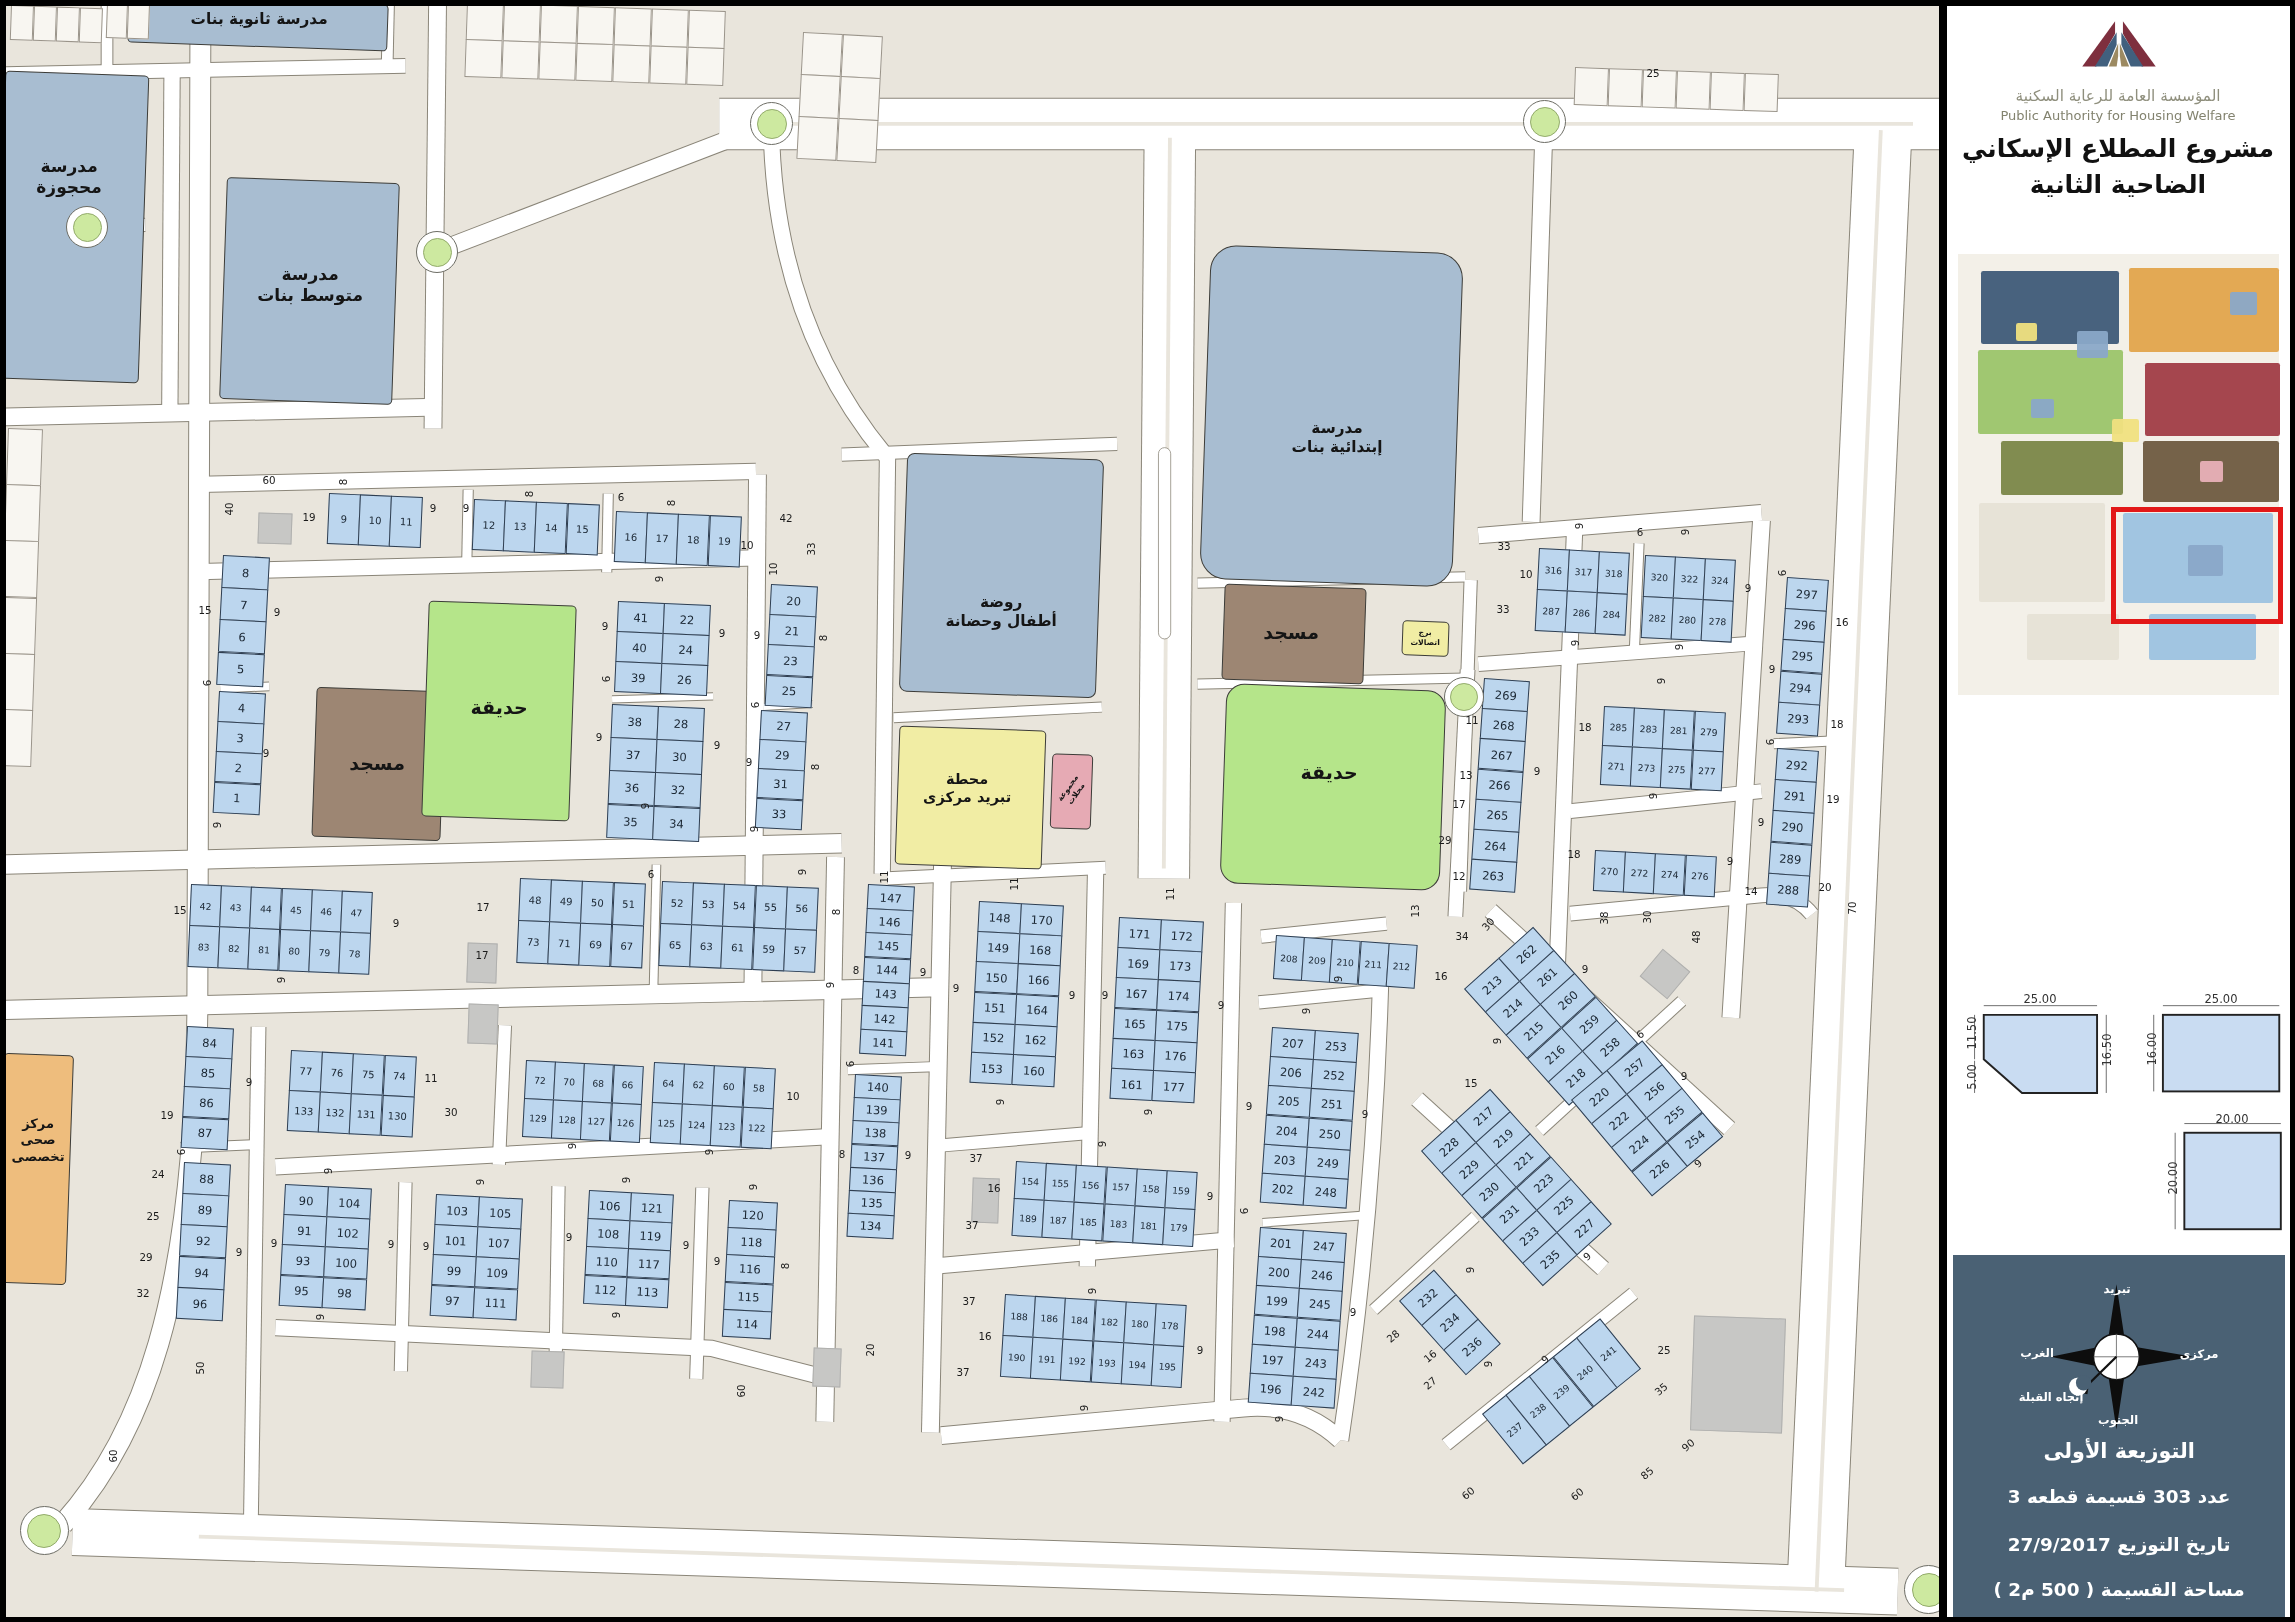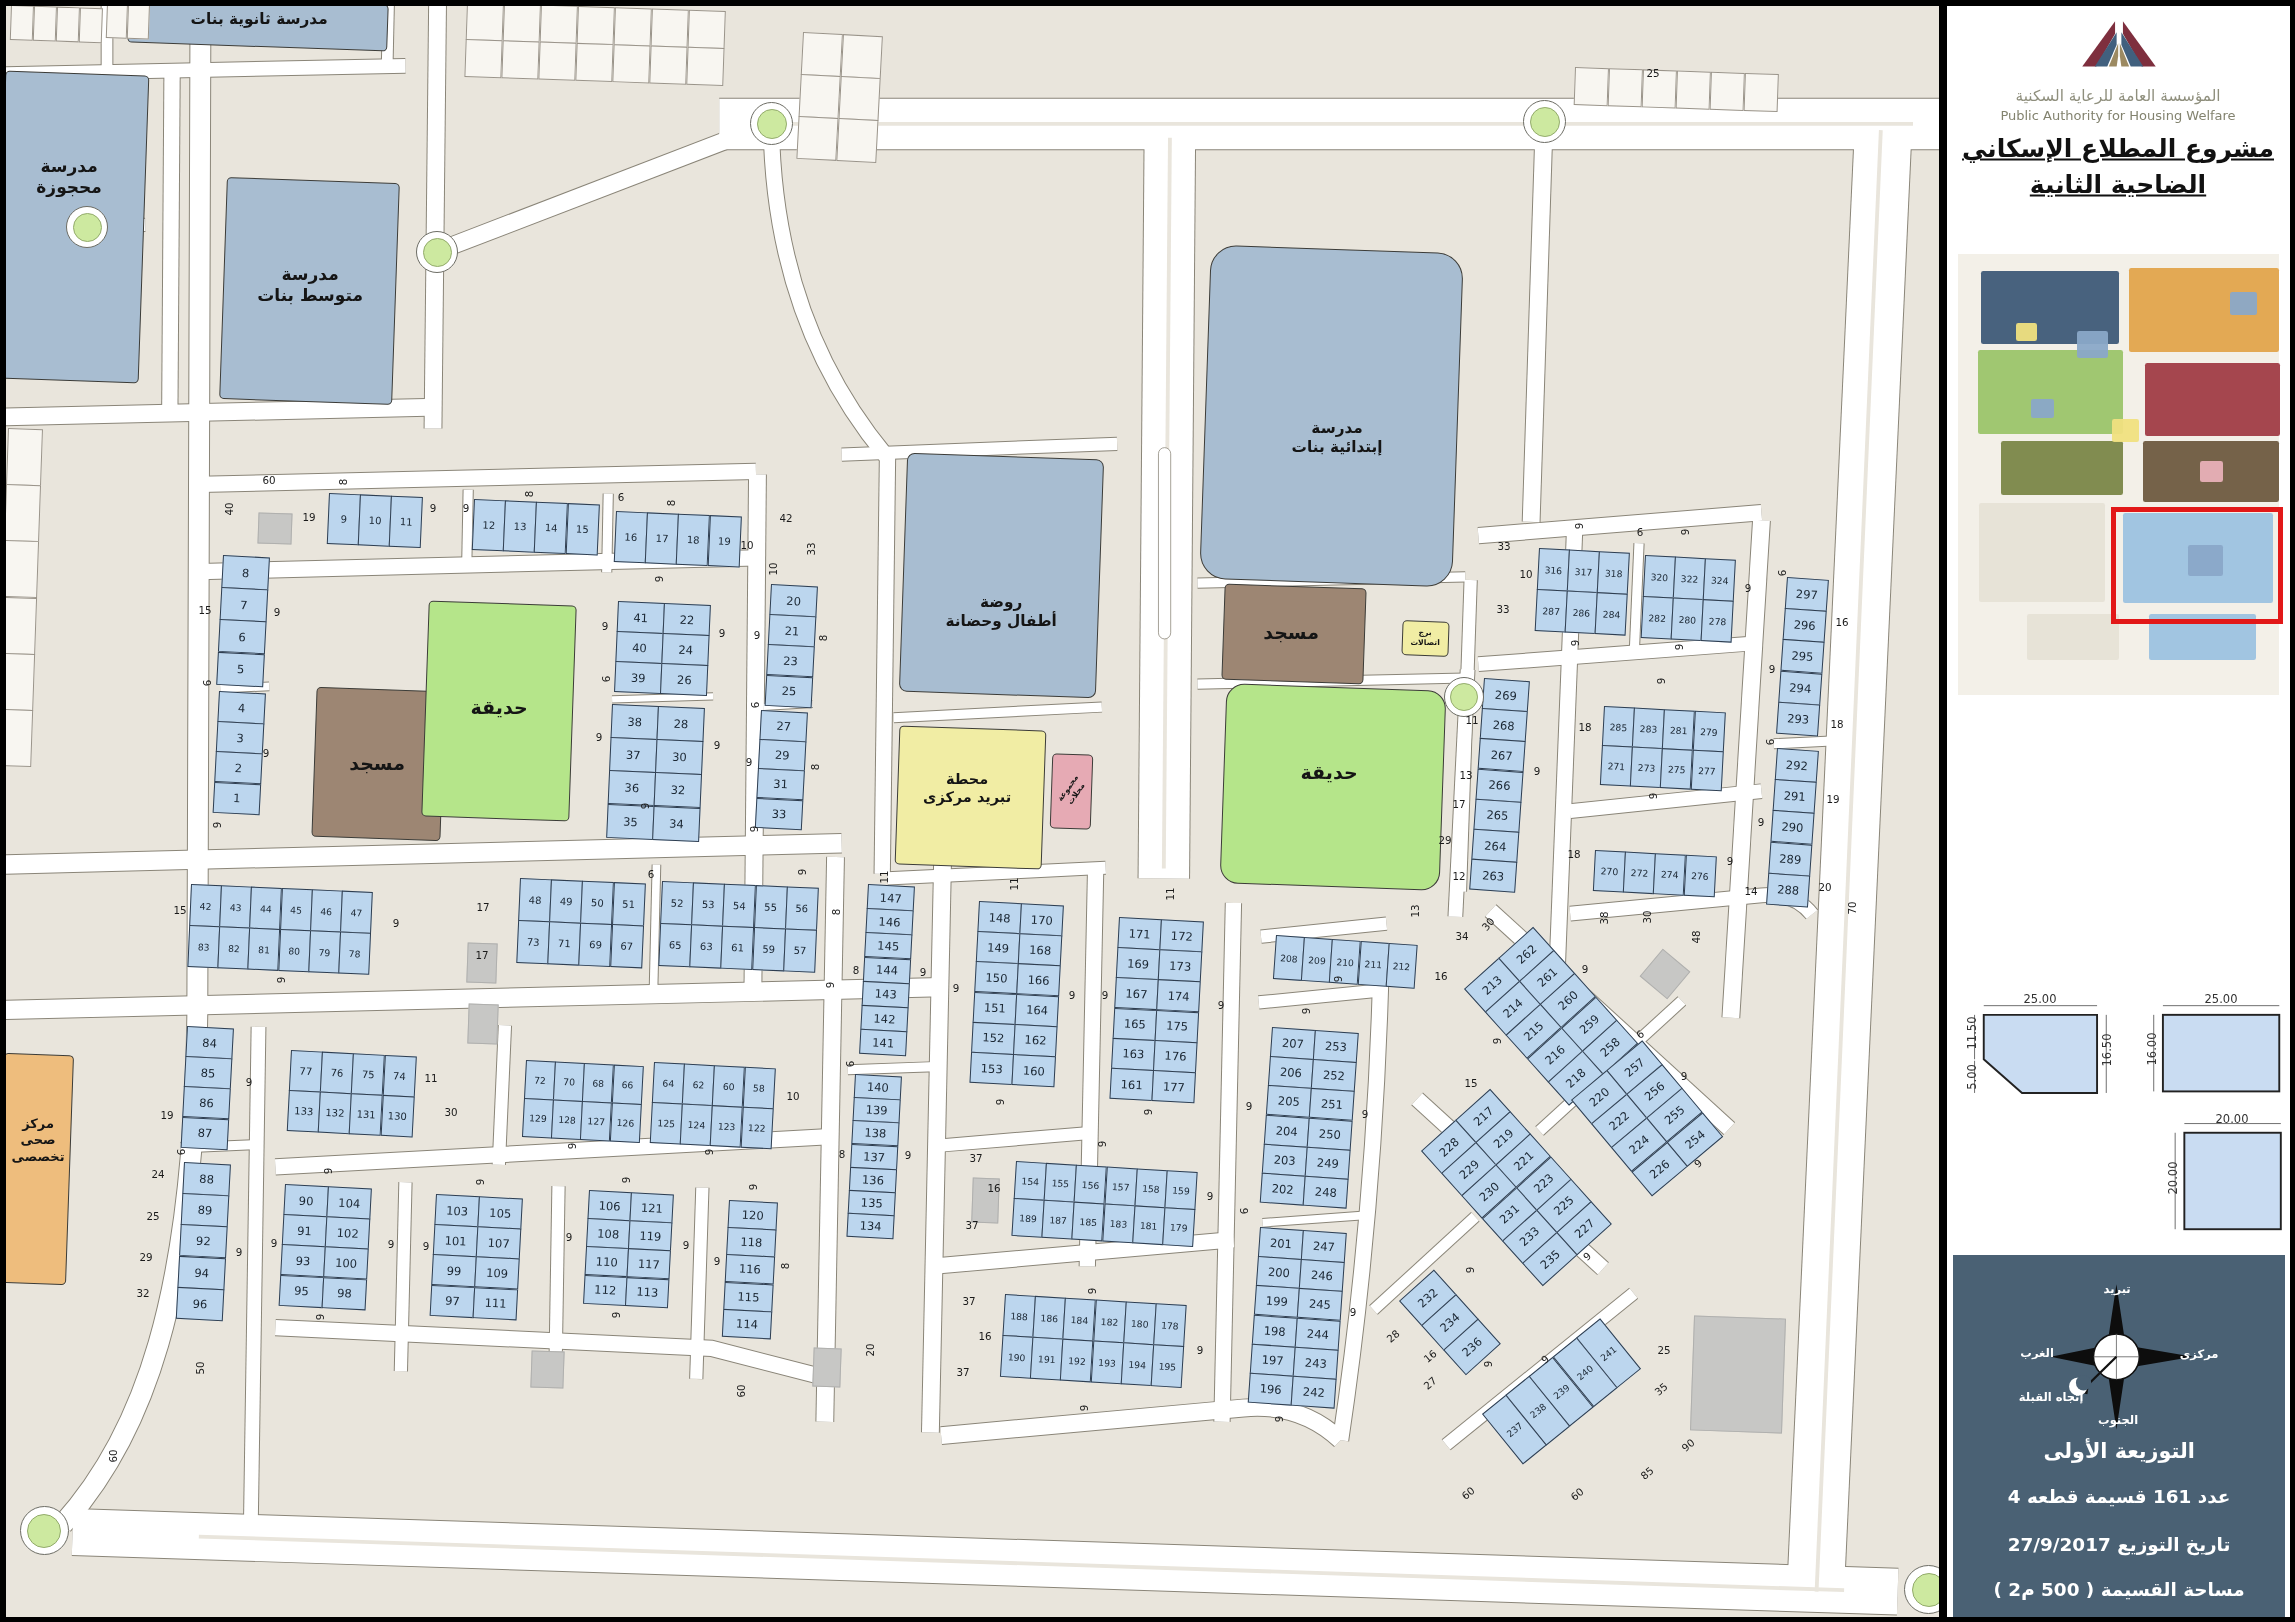--- a/index.html
+++ b/index.html
@@ -21,21 +21,21 @@
   .wcell{box-sizing:border-box;border:0.8px solid #9a948a;background:#f8f6f1;}
   .sub{position:absolute;background:#c7c7c5;border:0.8px solid #b0b0ae;}
   .rab{position:absolute;border-radius:50%;background:#fff;border:1.1px solid #6d6d65;
        display:flex;align-items:center;justify-content:center;}
   .rab i{display:block;border-radius:50%;background:#cde9a0;border:0.8px solid #93ab6c;width:68%;height:68%;}
   #panel{position:absolute;left:1947px;top:6.1px;width:343px;height:1611px;background:#fff;}
   #panel>*{position:absolute;}
   .p-abs{position:absolute;transform:translate(-50%,-50%);text-align:center;white-space:nowrap;}
   .org-ar{font-size:15.3px;color:#8f8f7d;letter-spacing:0.8px;}
   .org-en{font-size:13px;color:#83836f;}
-  .ptitle{font-size:25px;font-weight:bold;color:#111;direction:rtl;text-decoration:underline;}
+  .ptitle{font-size:25px;font-weight:bold;color:#111;direction:rtl;}
   #minimap{left:10.7px;top:248px;width:321px;height:441px;background:#f3f0e8;}
   #minimap .cl{position:absolute;opacity:.95;}
   #redframe{position:absolute;border:5.4px solid #e21818;}
   #infopanel{left:6.1px;top:1249px;width:332px;height:362px;background:#4a6174;}
   .info-line{position:absolute;width:100%;text-align:center;color:#fff;font-weight:bold;direction:rtl;}
   .cmp-label{position:absolute;transform:translate(-50%,-50%);color:#fff;font-weight:bold;font-size:11.5px;direction:rtl;}
   .diag-label{position:absolute;transform:translate(-50%,-50%);font-size:11.5px;color:#333;}
 </style>
 </head>
 <body>
@@ -1248,19 +1248,19 @@
         <polygon points="86,150 98,140 96,152" fill="#111"></polygon>
         <circle cx="84" cy="142" r="12" fill="#fff"></circle>
         <circle cx="91" cy="137" r="10" fill="#4a6174"></circle>
       </svg>
       <span class="cmp-label" style="left:164px;top:34px">تبريد</span>
       <span class="cmp-label" style="left:246px;top:99px">مركزى</span>
       <span class="cmp-label" style="left:84px;top:98px">الغرب</span>
       <span class="cmp-label" style="left:165px;top:165px">الجنوب</span>
       <span class="cmp-label" style="left:98px;top:142px">إتجاه القبلة</span>
       <div class="info-line" style="top:184px;font-size:20.7px">التوزيعة الأولى</div>
-      <div class="info-line" style="top:231px;font-size:18.4px">عدد 161 قسيمة قطعه 4</div>
+      <div class="info-line" style="top:231px;font-size:18.4px">عدد 303 قسيمة قطعه 3</div>
       <div class="info-line" style="top:279px;font-size:18.4px">تاريخ التوزيع  27/9/2017</div>
       <div class="info-line" style="top:324px;font-size:18.4px">مساحة القسيمة ( 500 م2 )</div>
     </div>
   </div>
 </div>
 
 
 </body></html>

